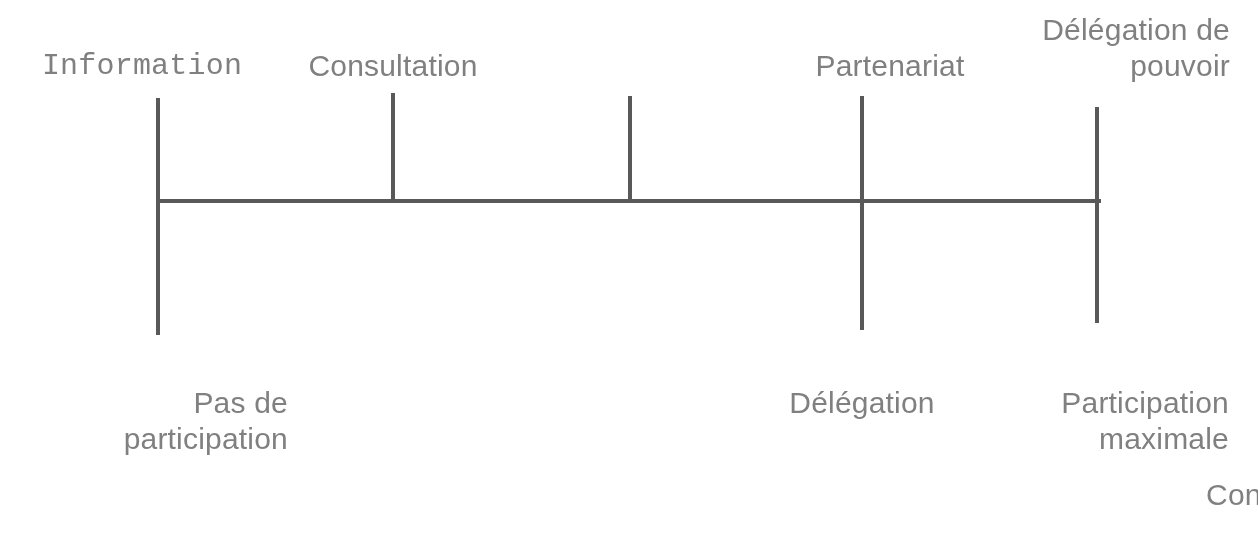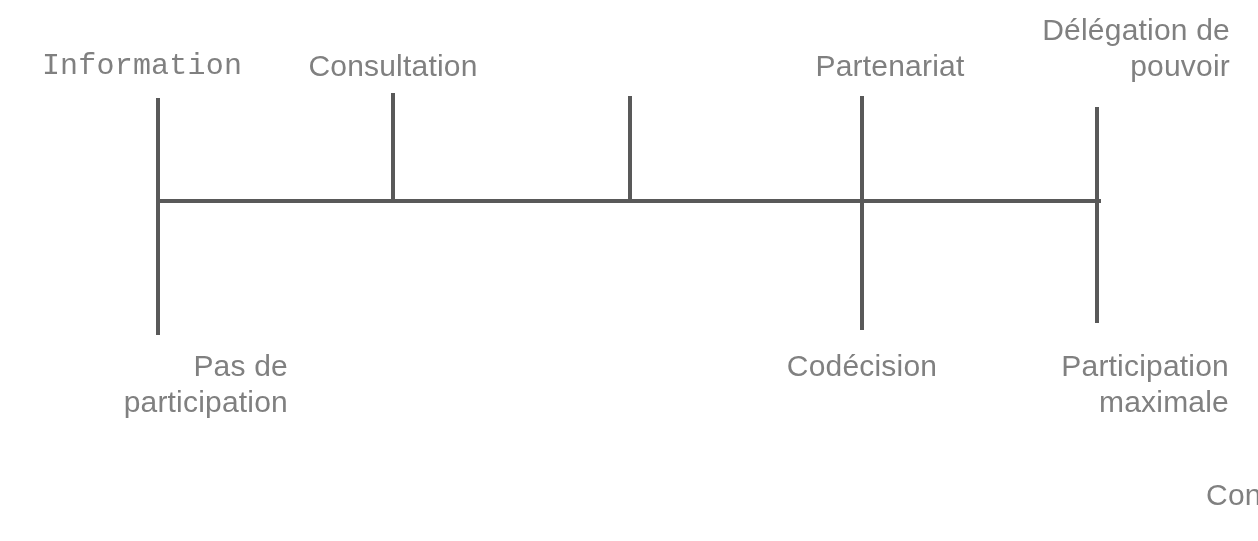--- a/index.html
+++ b/index.html
@@ -43,21 +43,21 @@
   .label {
     position: absolute;
     color: #808080;
     font-size: 30px;
     line-height: 36px;
     letter-spacing: 0.2px;
     white-space: pre-line;
     text-align: right;
   }
   .label.top   { transform: translateX(-50%); }
-  .label.bot   { transform: translateX(-50%); }
+  .label.bot   { transform: translateX(-50%); margin-top: 37px; }
 
   
   .lbl-information   { left: 142px;  top: 48px; font-family: Liberation Mono, monospace;  }
   .lbl-consultation  { left: 393px;  top: 48px;  }
   .lbl-concertation  { left: 631px;  top: 48px;  }
   .lbl-partenariat   { left: 890px;  top: 48px;  }
   .lbl-delegation    { left: 1100px; top: 12px; width: 260px; }
 
   
   .lbl-pasdeparticipation { left: 163px;  top: 348px; width: 250px; }
@@ -84,20 +84,20 @@
 
 
   <div class="label top lbl-partenariat">Partenariat</div>
 
   <div class="label top lbl-delegation">Délégation de
 pouvoir</div>
 
   <div class="label bot lbl-pasdeparticipation">Pas de
 participation</div>
 
-  <div class="label bot lbl-codecision">Codécision</div>
+  <div class="label bot lbl-codecision">Délégation</div>
 
   <div class="label bot lbl-participationmax">Participation
 maximale</div>
 
   <div class="label lbl-controlecitoyen">Contrôle citoyen</div>
 
 </div>
 
 </body></html>

